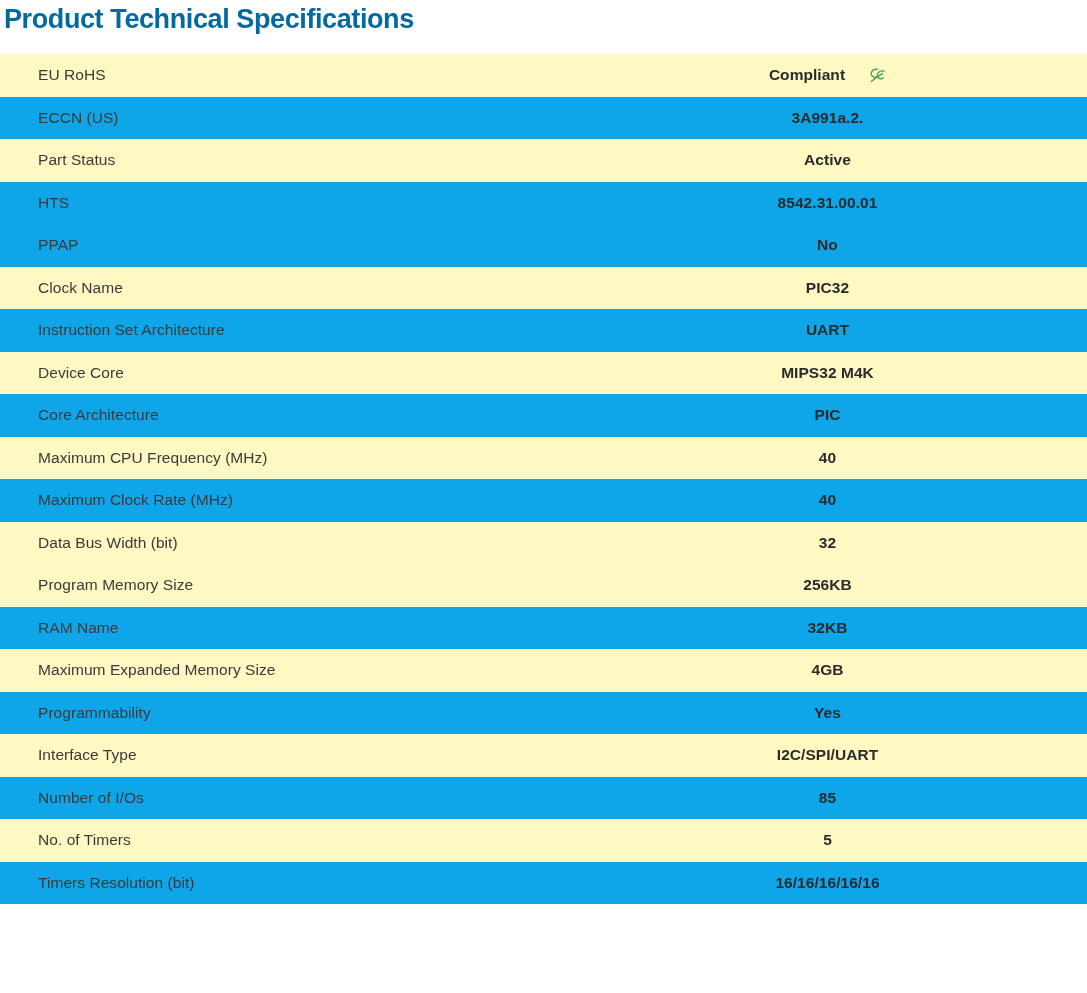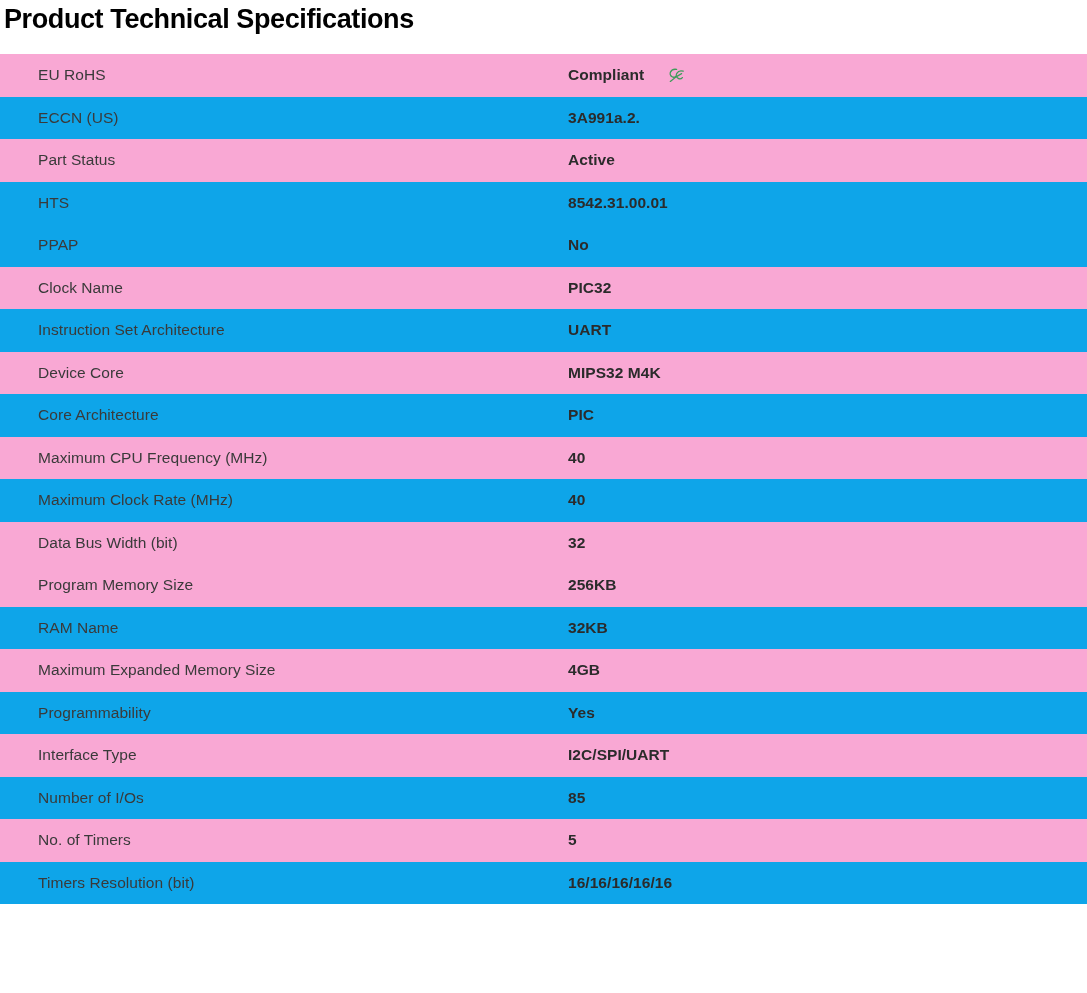--- a/index.html
+++ b/index.html
@@ -14,37 +14,37 @@
     color: #2b2b2b;
     -webkit-font-smoothing: antialiased;
   }
   .page {
     width: 1087px;
     box-sizing: border-box;
   }
   .page-title {
     font-size: 27px;
     font-weight: bold;
-    color: #000000;
+    color: #0369a1;
     letter-spacing: -0.4px;
     margin: 0;
     padding: 2px 0 0 4px;
     line-height: 34px;
   }
   .spec-table {
     width: 1087px;
     border-collapse: collapse;
     table-layout: fixed;
     margin-top: 18px;
   }
   .spec-table tr {
     height: 42.5px;
   }
   .spec-table tr.shaded {
-    background: #f9a8d4;
+    background: #fef9c3;
   }
   .spec-table tr.plain {
     background: #0ea5e9;
   }
   .spec-table td {
     vertical-align: middle;
     padding: 0;
     border: none;
   }
   td.label-cell {
@@ -59,20 +59,21 @@
     padding-left: 0px;
     font-size: 15.5px;
     font-weight: bold;
     color: #2b2b2b;
     letter-spacing: 0.05px;
   }
   .value-wrap {
     display: flex;
     align-items: center;
     gap: 24px;
+    justify-content: center;
   }
   .leaf-icon {
     display: inline-block;
     width: 17px;
     height: 15px;
     line-height: 15px;
     color: #3f9c5a;
     font-size: 15px;
   }
   .leaf-icon svg { display: block; }

